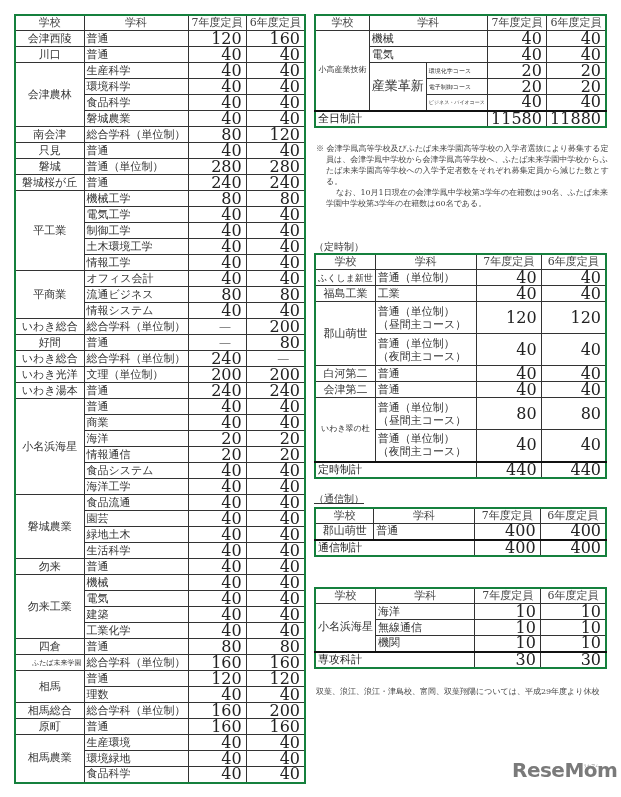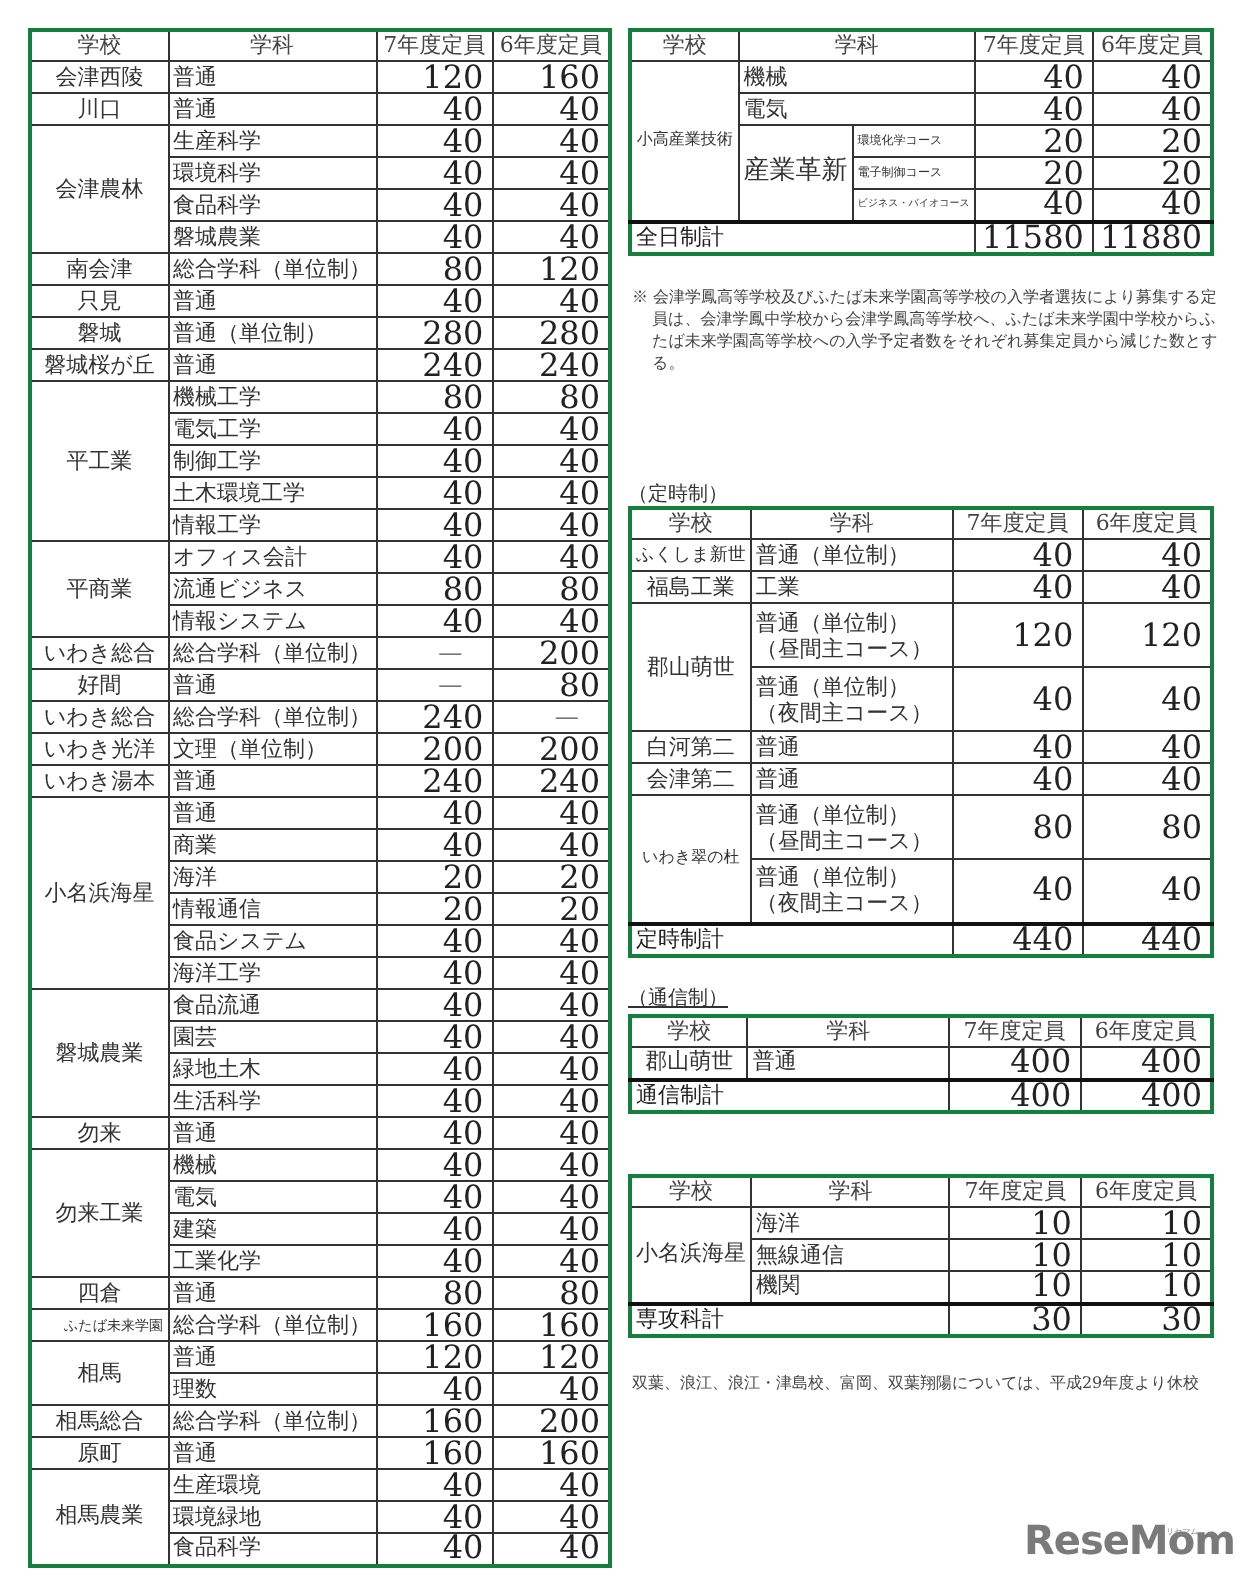--- a/index.html
+++ b/index.html
@@ -361,20 +361,23 @@
     <td class="num">11880</td>
   </tr>
 </tbody>
   </table>
 
 <div class="note">
   <p style="padding-left:10px;text-indent:-10px;">
     <span>※</span>
     <span>会津学鳳高等学校及びふたば未来学園高等学校の入学者選抜により募集する定員は、会津学鳳中学校から会津学鳳高等学校へ、ふたば未来学園中学校からふたば未来学園高等学校への入学予定者数をそれぞれ募集定員から減じた数とする。</span>
   </p>
+  <p style="padding-left:10px;text-indent:10px;">
+    <span>なお、10月1日現在の会津学鳳中学校第3学年の在籍数は90名、ふたば未来学園中学校第3学年の在籍数は60名である。</span>
+  </p>
 </div>
 
 <div class="label" style="top:240px;">（定時制）</div>
 <table class="tbl rt" style="top:253px;">
   <colgroup>
       <col class="c1">
       <col class="c2">
       <col class="c3">
       <col class="c4">
     </colgroup>

